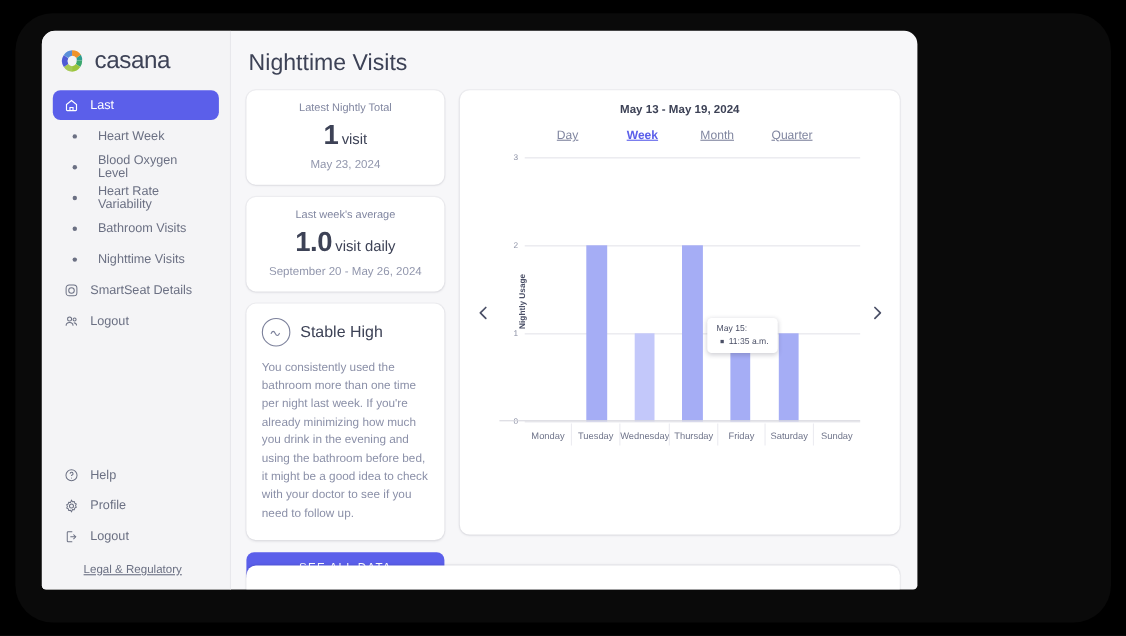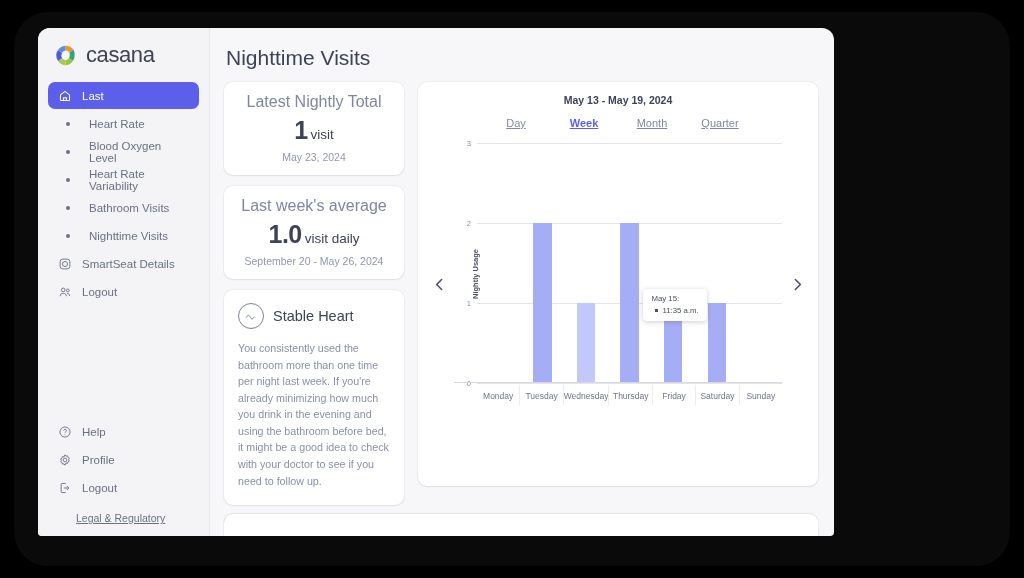--- a/index.html
+++ b/index.html
@@ -63,21 +63,21 @@
   #page-title { font-size: 21px; color: #3d4256; font-weight: 400; margin: 4px 0 12px 2px; }
   #content-row { display: flex; gap: 14px; align-items: flex-start; }
 
   
   #left-col { width: 180px; flex: 0 0 180px; }
   .card {
     background: #ffffff; border-radius: 9px;
     box-shadow: 0 1px 2px rgba(30,32,60,.07), 0 0 0 1px rgba(30,32,60,.04);
   }
   .stat-card { padding: 11px 10px 12px; text-align: center; margin-bottom: 11px; }
-  .stat-label { font-size: 16px; color: #8086a0; margin-bottom: 5px; }
+  .stat-label { font-size: 10px; color: #8086a0; margin-bottom: 5px; }
   .stat-value { color: #3d4256; margin-bottom: 6px; }
   .stat-num { font-size: 25px; font-weight: 700; letter-spacing: -0.5px; }
   .stat-unit { font-size: 13.5px; font-weight: 400; margin-left: 3px; }
   .stat-sub { font-size: 10.5px; color: #9297ad; }
 
   #insight-card { padding: 13px 14px 16px; margin-bottom: 11px; }
   #insight-head { display: flex; align-items: center; gap: 9px; margin-bottom: 11px; }
   #insight-icon { width: 26px; height: 26px; flex: 0 0 26px; border-radius: 50%; border: 1.4px solid #7c819b; display: flex; align-items: center; justify-content: center; }
   #insight-title { font-size: 14.5px; color: #3d4256; font-weight: 400; }
   #insight-body { font-size: 10.7px; line-height: 1.55; color: #8b90a8; }
@@ -177,21 +177,21 @@
           <svg viewBox="0 0 20 20" fill="none" stroke="currentColor" stroke-width="1.5">
               <path d="M3.5 8.5 10 3.5l6.5 5v7a1 1 0 0 1-1 1h-11a1 1 0 0 1-1-1z"></path>
               <path d="M8 16.5v-4h4v4"></path>
             </svg>
         </span>
         <span>Last</span>
       </div>
 
       <div class="nav-item sub">
         <span class="nav-dot"></span>
-        <span>Heart Rate</span>
+        <span>Heart Week</span>
       </div>
 
       <div class="nav-item sub">
         <span class="nav-dot"></span>
         <span>Blood Oxygen Level</span>
       </div>
 
       <div class="nav-item sub">
         <span class="nav-dot"></span>
         <span>Heart Rate Variability</span>
@@ -290,21 +290,21 @@
           <div class="stat-sub">September 20 - May 26, 2024</div>
         </div>
 
         <div class="card" id="insight-card">
           <div id="insight-head">
             <span id="insight-icon">
               <svg viewBox="0 0 24 24" width="15" height="15" fill="none" stroke="#7c819b" stroke-width="1.6" stroke-linecap="round">
                   <path d="M4 13c1.8-4 4.2-4 6 0s4.2 4 6 0"></path>
                 </svg>
             </span>
-            <span id="insight-title">Stable Heart</span>
+            <span id="insight-title">Stable High</span>
           </div>
           <p id="insight-body">You consistently used the bathroom more than one time per night last week. If you're already minimizing how much you drink in the evening and using the bathroom before bed, it might be a good idea to check with your doctor to see if you need to follow up.</p>
         </div>
 
         <button id="see-all-data">SEE ALL DATA</button>
       </div>
 
       <section class="card" id="chart-card">
 
         <div id="chart-range">May 13 - May 19, 2024</div>

